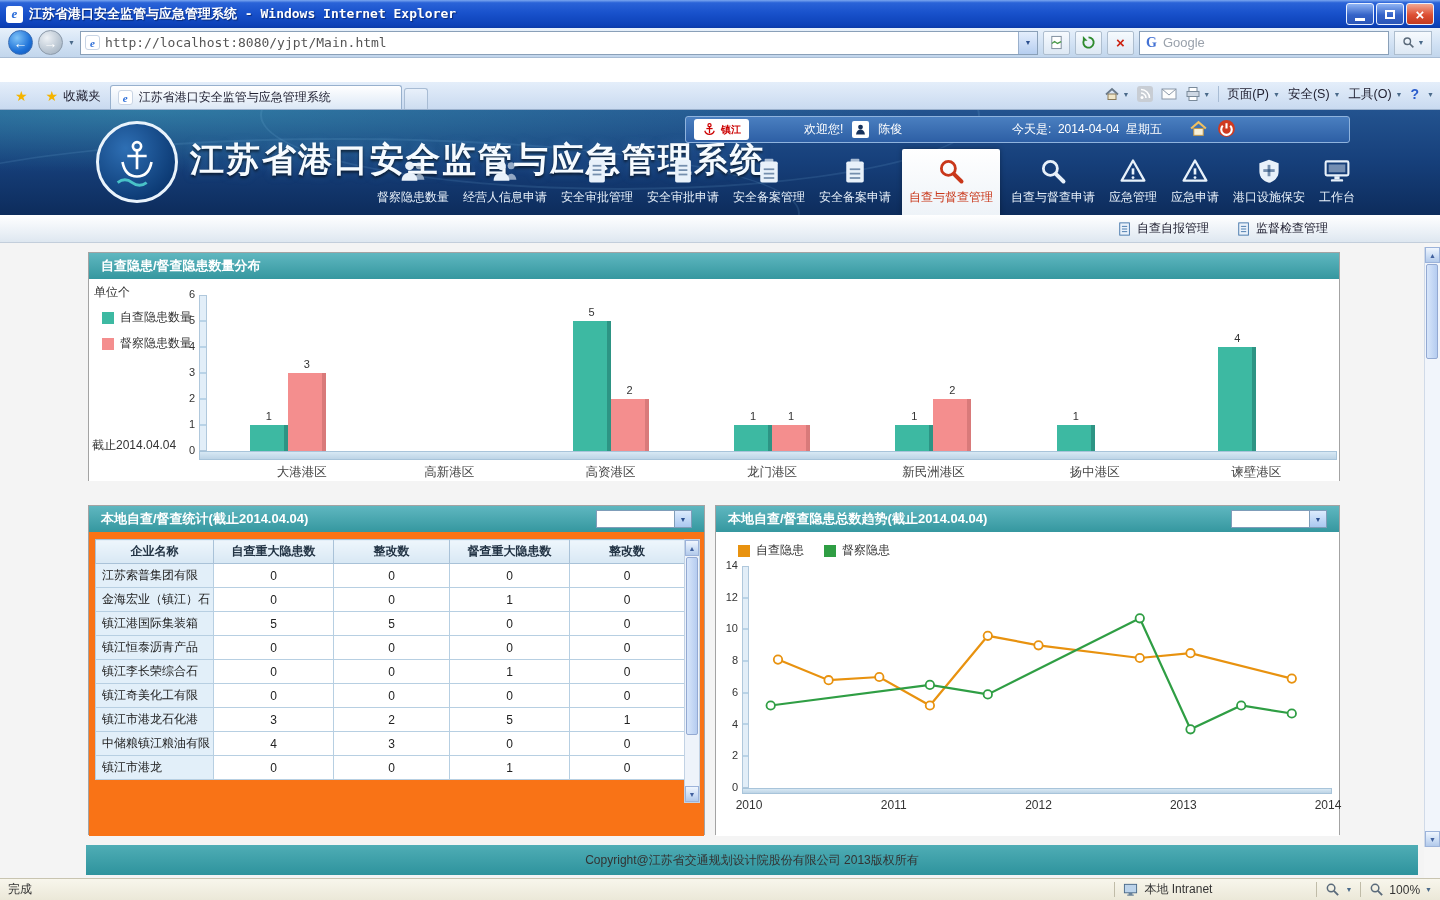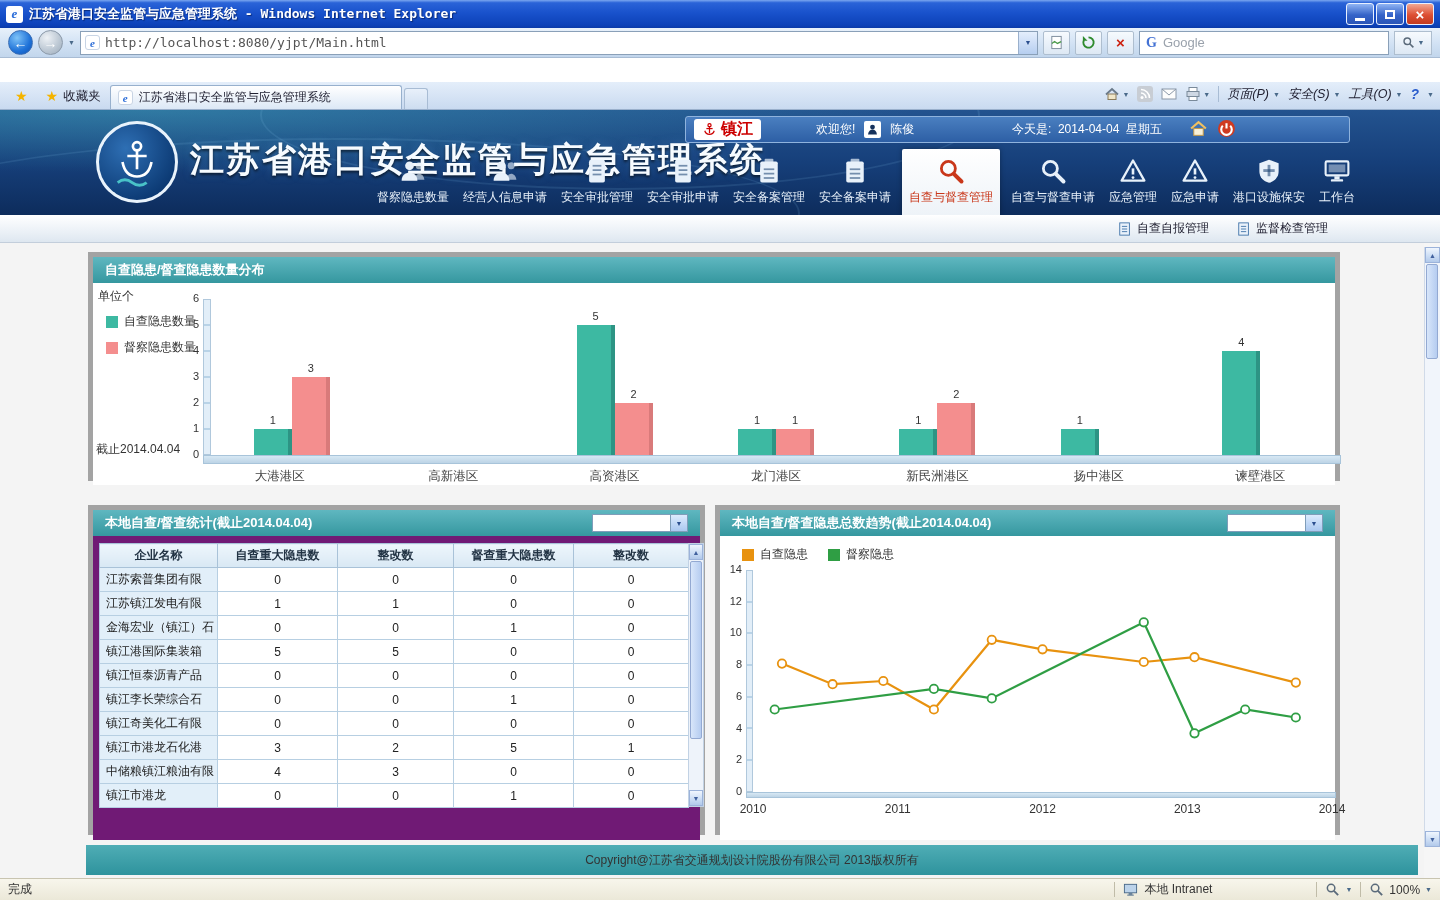--- a/index.html
+++ b/index.html
@@ -45,21 +45,21 @@
 .menubar{position:absolute;top:58px;left:0;width:100%;height:24px;background:#eef4fb;border-bottom:1px solid #d4dfeb;display:flex;align-items:center;padding:0 6px;}
 .menu-item{padding:0 10px;font-size:12.5px;color:#222;line-height:23px;cursor:pointer;}
 
 
 .favbar{position:absolute;top:82px;left:0;width:100%;height:28px;background:linear-gradient(180deg,#e4eefa,#c9daf0);display:flex;align-items:flex-end;padding:0 6px;border-bottom:1px solid #9ab0cc;}
 .fav-btn{display:flex;align-items:center;gap:5px;height:24px;padding:0 8px;margin-bottom:1px;font-size:12.5px;color:#223;cursor:pointer;border:1px solid transparent;}
 .star{color:#f4b400;font-size:14px;}
 .tab{width:292px;height:24px;display:flex;align-items:center;gap:6px;padding:0 7px;background:linear-gradient(180deg,#ffffff,#dce8f6);
 border:1px solid #97b0cd;border-bottom:none;border-radius:3px 3px 0 0;font-size:12px;color:#223;overflow:hidden;white-space:nowrap;cursor:pointer;}
 .tab-stub{width:24px;height:21px;margin-left:2px;background:linear-gradient(180deg,#e8f0fa,#cdddf0);border:1px solid #a8bcd4;border-bottom:none;border-radius:3px 3px 0 0;cursor:pointer;}
-.fav-right{margin-left:auto;display:flex;align-items:center;gap:8px;height:100%;padding-bottom:3px;font-style:italic;}
+.fav-right{margin-left:auto;display:flex;align-items:center;gap:8px;height:100%;padding-bottom:3px;}
 .tb-ico{display:flex;align-items:center;gap:2px;cursor:pointer;}
 .tb-ico svg{width:16px;height:16px;}
 .tb-txt{display:flex;align-items:center;gap:4px;font-size:12.5px;color:#223;cursor:pointer;}
 .v-sep{width:1px;height:16px;background:#a8bcd4;}
 .help-q{color:#2a5ccc;font-weight:bold;font-size:14px;cursor:pointer;}
 
 
 .page{position:absolute;top:110px;left:0;width:1440px;height:768px;background:#f6f6f6;overflow:hidden;}
 
 
@@ -68,21 +68,21 @@
 .hdr-deco{position:absolute;border:2px solid rgba(140,200,240,.13);border-radius:50%;}
 .logo{position:absolute;left:96px;top:11px;width:82px;height:82px;border-radius:50%;border:3px solid #e9f3fc;
 background:radial-gradient(circle at 35% 32%,#2e6fb4,#0c3a74 75%);display:flex;align-items:center;justify-content:center;overflow:hidden;}
 .logo svg{width:58px;height:58px;}
 .site-title{position:absolute;left:190px;top:27px;font-size:34px;font-weight:bold;color:#f6fbff;letter-spacing:2px;
 text-shadow:0 2px 3px rgba(0,0,0,.65),0 0 10px rgba(90,160,220,.35);white-space:nowrap;}
 .welcome-bar{position:absolute;left:685px;top:6px;width:665px;height:27px;border:1px solid #8fb3dd;border-radius:3px;
 background:linear-gradient(180deg,#4a7fc0,#2d5fa5);display:flex;align-items:center;gap:9px;padding:0 8px;color:#fff;font-size:12px;}
 .city-badge{height:21px;background:#fff;border-radius:3px;display:flex;align-items:center;gap:4px;padding:0 8px;}
 .city-badge svg{width:15px;height:15px;}
-.city{color:#c00;font-weight:bold;font-size:16px;}
+.city{color:#c00;font-weight:bold;font-size:10px;}
 .welcome-txt{margin-left:46px;}
 .user-chip{width:17px;height:17px;background:#fff;border-radius:2px;display:flex;align-items:center;justify-content:center;}
 .user-chip svg{width:13px;height:13px;}
 .date-grp{margin-left:auto;white-space:nowrap;}
 .hdr-home{margin-left:18px;cursor:pointer;}
 .hdr-home svg,.hdr-logout svg{width:19px;height:19px;}
 .hdr-logout{cursor:pointer;}
 .welcome-spacer{width:96px;}
 .main-nav{position:absolute;right:78px;bottom:0;display:flex;align-items:flex-end;}
 .nav-item{display:flex;flex-direction:column;align-items:center;gap:4px;padding:0 7px 9px;color:#e8f1fa;font-size:12px;white-space:nowrap;cursor:pointer;}
@@ -92,21 +92,21 @@
 
 
 .sub-nav{position:absolute;top:105px;left:0;width:100%;height:28px;background:linear-gradient(180deg,#ffffff,#eaf0f6 65%,#dee7f0);
 border-bottom:1px solid #c3cedb;display:flex;justify-content:flex-end;align-items:center;gap:28px;padding-right:112px;font-size:12px;color:#223;}
 .subnav-item{display:flex;align-items:center;gap:5px;cursor:pointer;justify-content:flex-end;}
 .subnav-icon{width:14px;height:14px;display:block;}
 .subnav-icon svg{width:100%;height:100%;}
 
 
 .content{position:absolute;top:133px;left:0;width:1424px;height:635px;background:#f4f4f4;}
-.panel{position:absolute;background:#fff;border:5px solid #a3a3a3;}
+.panel{position:absolute;background:#fff;border:1px solid #a3a3a3;}
 .panel-header{height:26px;background:linear-gradient(180deg,#5fb7c0,#35979f);color:#fff;font-size:13px;font-weight:bold;
 display:flex;align-items:center;padding:0 12px;}
 .xp-select{margin-left:auto;width:96px;height:18px;background:#fff;border:1px solid #7f9db9;display:flex;cursor:pointer;}
 .xp-select .arr{margin-left:auto;width:17px;height:100%;background:linear-gradient(180deg,#dcebfd,#aac8f0);border-left:1px solid #7f9db9;
 display:flex;align-items:center;justify-content:center;color:#2b4f8f;font-size:7px;}
 
 
 #bar-panel{left:88px;top:9px;width:1252px;height:229px;}
 .bar-body{position:relative;width:100%;height:202px;background:#fff;font-size:12px;color:#333;}
 .unit-label{position:absolute;left:5px;top:5px;}
@@ -118,21 +118,21 @@
 .bar-axis-y{position:absolute;left:110px;top:16px;width:8px;height:156px;border:1px solid #b0c8dc;
 background:repeating-linear-gradient(180deg,#e2eef8 0 24px,#b9d3e7 24px 26px);}
 .bar-floor{position:absolute;left:110px;top:172px;width:1138px;height:9px;border:1px solid #a8c4da;
 background:linear-gradient(180deg,#d7e8f4,#bdd4e6);}
 .bar-cat{position:absolute;top:185px;text-align:center;font-size:12.5px;color:#444;}
 .bar{position:absolute;}
 .bar-val{position:absolute;text-align:center;font-size:11px;color:#333;}
 
 
 #table-panel{left:88px;top:262px;width:617px;height:330px;}
-.table-body{position:relative;width:100%;height:304px;background:#701a75;}
+.table-body{position:relative;width:100%;height:304px;background:#f97316;}
 .data-table{position:absolute;left:6px;top:7px;width:589px;border-collapse:collapse;table-layout:fixed;font-size:12px;}
 .data-table th{background:linear-gradient(180deg,#eef6fc,#d8e8f4);border:1px solid #a9c2d8;height:24px;font-weight:bold;color:#234;}
 .data-table td{border:1px solid #b7cfe2;height:24px;text-align:center;color:#222;background:#fff;}
 .data-table td.name-cell{background:#e2eff9;text-align:left;padding-left:6px;white-space:nowrap;overflow:hidden;}
 .table-scroll{position:absolute;left:595px;top:7px;width:16px;height:264px;background:#eef3fa;border:1px solid #c2d2e4;}
 .sb-btn{height:16px;width:100%;background:linear-gradient(180deg,#f0f6fe,#cadcf4 60%,#b2c9ea);border:1px solid #9cb3da;
 color:#41619e;font-size:7px;display:flex;align-items:center;justify-content:center;cursor:pointer;}
 .sb-btn.bottom{position:absolute;bottom:0;left:0;}
 .sb-thumb{position:absolute;left:1px;width:12px;background:linear-gradient(90deg,#d8e6fa,#b5ccf0);border:1px solid #93a9d2;border-radius:2px;cursor:grab;}
 
@@ -496,21 +496,21 @@
           <span class="cutoff">截止2014.04.04</span>
           <div class="bar-axis-y"></div>
           <div class="bar-floor"></div>
         <span class="bar-ytick" style="top: 165px;">0</span>
             <span class="bar-ytick" style="top: 139px;">1</span>
             <span class="bar-ytick" style="top: 113px;">2</span>
             <span class="bar-ytick" style="top: 87px;">3</span>
             <span class="bar-ytick" style="top: 61px;">4</span>
             <span class="bar-ytick" style="top: 35px;">5</span>
             <span class="bar-ytick" style="top: 9px;">6</span>
-            <div class="bar-cat" style="left: 106px; width: 161.429px;">大港港区</div>
+            <div class="bar-cat" style="left: 132px; width: 161.429px;">大港港区</div>
             <div class="bar-cat" style="left: 279.429px; width: 161.429px;">高新港区</div>
             <div class="bar-cat" style="left: 440.857px; width: 161.429px;">高资港区</div>
             <div class="bar-cat" style="left: 602.286px; width: 161.429px;">龙门港区</div>
             <div class="bar-cat" style="left: 763.714px; width: 161.429px;">新民洲港区</div>
             <div class="bar-cat" style="left: 925.143px; width: 161.429px;">扬中港区</div>
             <div class="bar-cat" style="left: 1086.57px; width: 161.429px;">谏壁港区</div>
             <div class="bar" style="left: 160.714px; width: 38px; top: 146px; height: 26px; background: rgb(61, 185, 162); border-right: 4px solid rgb(45, 148, 132);"></div>
             <span class="bar-val" style="left: 160.714px; width: 38px; top: 131px;">1</span>
             <div class="bar" style="left: 483.571px; width: 38px; top: 42px; height: 130px; background: rgb(61, 185, 162); border-right: 4px solid rgb(45, 148, 132);"></div>
             <span class="bar-val" style="left: 483.571px; width: 38px; top: 27px;">5</span>
@@ -549,27 +549,20 @@
                   <th style="width: 116px;">整改数</th>
                   <th style="width: 120px;">督查重大隐患数</th>
                   <th style="width: 115px;">整改数</th>
                 </tr>
               </thead>
             <tbody>
                 <tr>
                   <td class="name-cell">江苏索普集团有限</td>
                   <td>0</td>
                   <td>0</td>
-                  <td>0</td>
-                  <td>0</td>
-                </tr>
-                <tr>
-                  <td class="name-cell">江苏镇江发电有限</td>
-                  <td>1</td>
-                  <td>1</td>
                   <td>0</td>
                   <td>0</td>
                 </tr>
                 <tr>
                   <td class="name-cell">金海宏业（镇江）石</td>
                   <td>0</td>
                   <td>0</td>
                   <td>1</td>
                   <td>0</td>
                 </tr>

